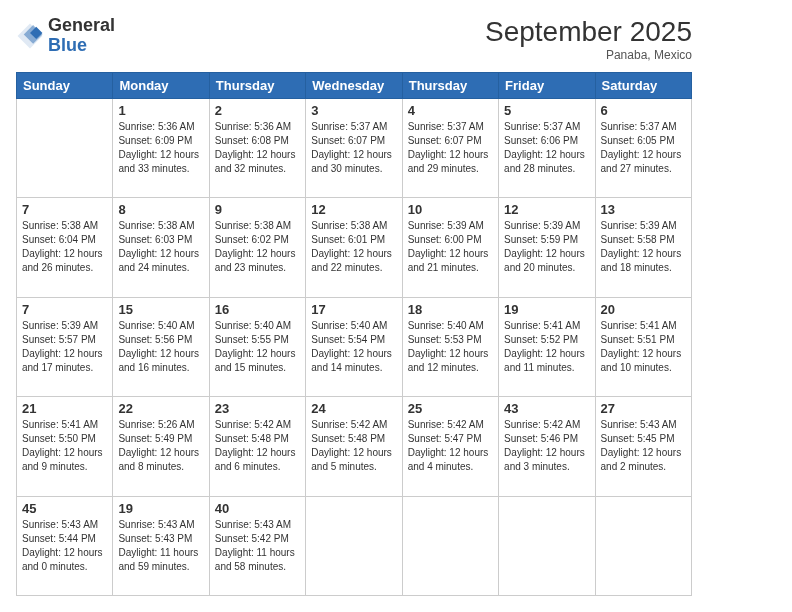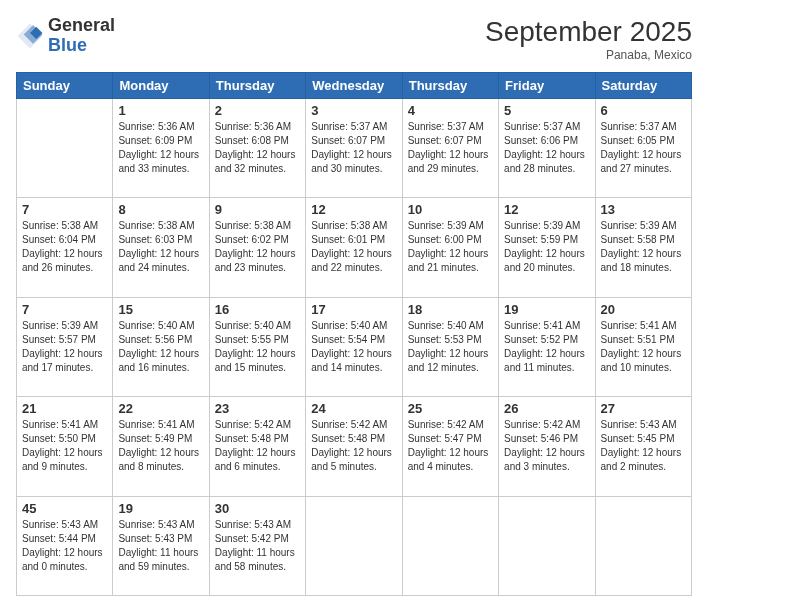--- a/index.html
+++ b/index.html
@@ -288,21 +288,21 @@
         <tr class="week-row">
           <td>
             <span class="day-number">21</span>
             <div class="day-info">Sunrise: 5:41 AM
 Sunset: 5:50 PM
 Daylight: 12 hours
 and 9 minutes.</div>
           </td>
           <td>
             <span class="day-number">22</span>
-            <div class="day-info">Sunrise: 5:41 AM
+            <div class="day-info">Sunrise: 5:26 AM
 Sunset: 5:49 PM
 Daylight: 12 hours
 and 8 minutes.</div>
           </td>
           <td>
             <span class="day-number">23</span>
             <div class="day-info">Sunrise: 5:42 AM
 Sunset: 5:48 PM
 Daylight: 12 hours
 and 6 minutes.</div>
@@ -315,21 +315,21 @@
 and 5 minutes.</div>
           </td>
           <td>
             <span class="day-number">25</span>
             <div class="day-info">Sunrise: 5:42 AM
 Sunset: 5:47 PM
 Daylight: 12 hours
 and 4 minutes.</div>
           </td>
           <td>
-            <span class="day-number">26</span>
+            <span class="day-number">43</span>
             <div class="day-info">Sunrise: 5:42 AM
 Sunset: 5:46 PM
 Daylight: 12 hours
 and 3 minutes.</div>
           </td>
           <td>
             <span class="day-number">27</span>
             <div class="day-info">Sunrise: 5:43 AM
 Sunset: 5:45 PM
 Daylight: 12 hours
@@ -345,21 +345,21 @@
 and 0 minutes.</div>
           </td>
           <td>
             <span class="day-number">19</span>
             <div class="day-info">Sunrise: 5:43 AM
 Sunset: 5:43 PM
 Daylight: 11 hours
 and 59 minutes.</div>
           </td>
           <td>
-            <span class="day-number">30</span>
+            <span class="day-number">40</span>
             <div class="day-info">Sunrise: 5:43 AM
 Sunset: 5:42 PM
 Daylight: 11 hours
 and 58 minutes.</div>
           </td>
           <td></td>
           <td></td>
           <td></td>
           <td></td>
         </tr>

